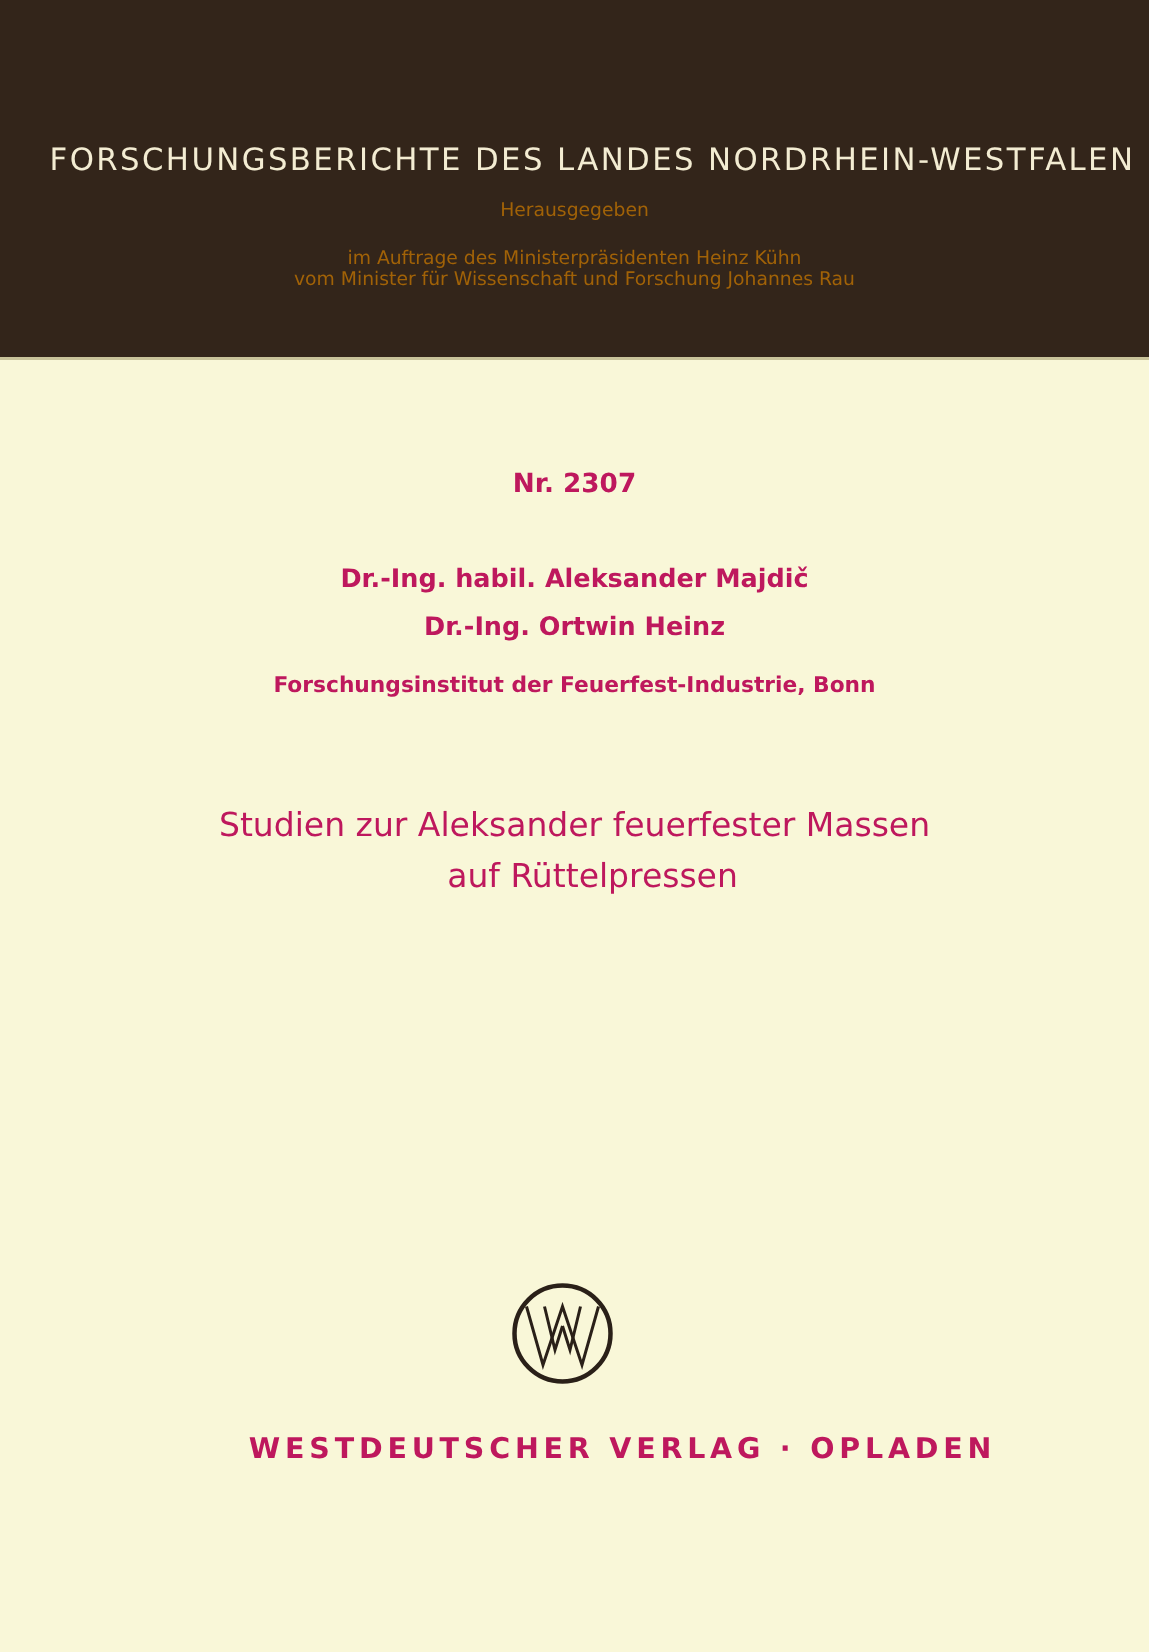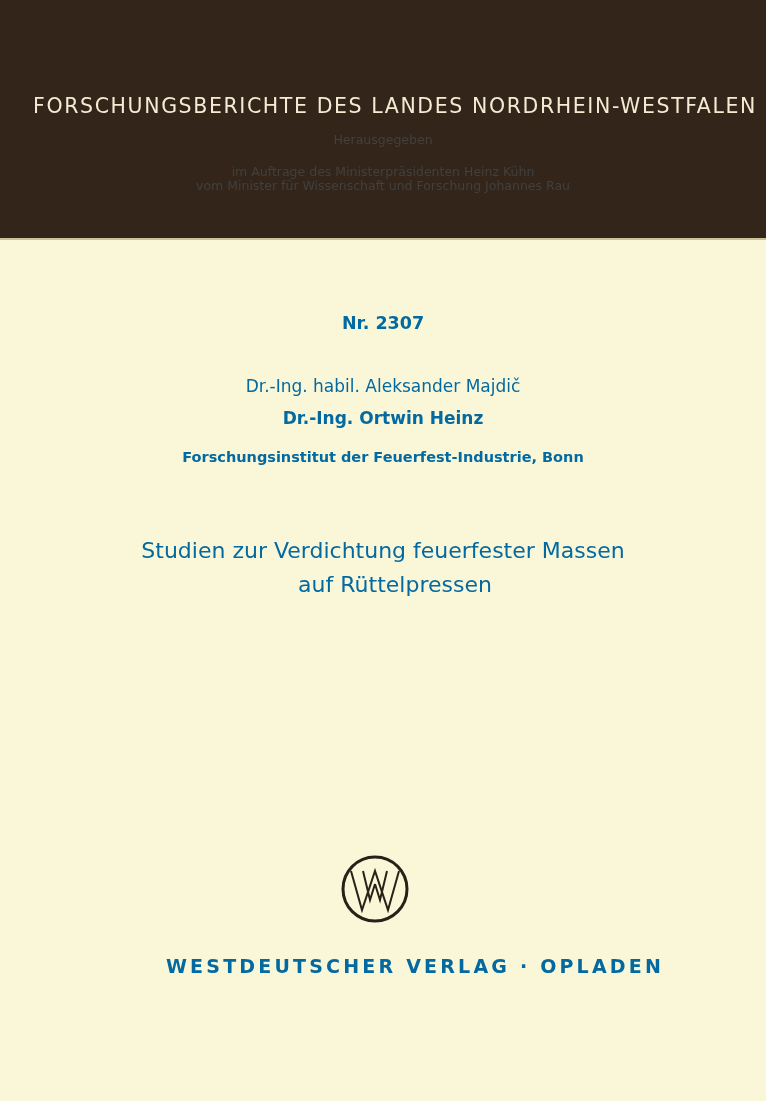--- a/index.html
+++ b/index.html
@@ -1,27 +1,27 @@
 <!DOCTYPE html>
 <html><head>
 <meta charset="utf-8">
 <style>
   html, body { margin:0; padding:0; }
   body { width:766px; height:1101px; background:#f9f7d8; position:relative; overflow:hidden; font-family:"DejaVu Sans", sans-serif; }
   .band { position:absolute; left:0; top:0; width:766px; height:238px; background:#33251a; }
   .band-edge { position:absolute; left:0; top:238px; width:766px; height:2px; background:#c9c39a; }
   .c { position:absolute; left:0; width:766px; text-align:center; white-space:nowrap; }
   .series { top:94px; color:#f3ecd2; font-size:20.5px; letter-spacing:1.6px; font-weight:normal;margin-left:12px; }
-  .pub { color:#404040; font-size:12.5px; }
+  .pub { color:#a16207; font-size:12.5px; }
   .pub1 { top:132px; }
   .pub2 { top:164px; }
   .pub3 { top:178px; }
-  .dark { color:#0369a1; }
+  .dark { color:#be185d; }
   .nr { top:313px; font-size:17.5px; font-weight:bold; }
-  .a1 { top:376px; font-size:17px; font-weight:normal; }
+  .a1 { top:376px; font-size:17px; font-weight:bold; }
   .a2 { top:408px; font-size:17px; font-weight:bold; }
   .inst { top:449px; font-size:14.5px; font-weight:bold; }
   .t1 { top:538px; font-size:22px; }
   .t2 { top:572px; font-size:22px;margin-left:12px; }
   .logo { position:absolute; left:340px; top:854px; width:70px; height:70px; }
   .publisher { top:955px; font-size:19px; letter-spacing:3.2px; font-weight:bold;padding-left:32px; }
 </style>
 </head>
 <body>
 
@@ -30,21 +30,21 @@
 
 <div class="c series">FORSCHUNGSBERICHTE DES LANDES NORDRHEIN-WESTFALEN</div>
 <div class="c pub pub1">Herausgegeben</div>
 <div class="c pub pub2">im Auftrage des Ministerpräsidenten Heinz Kühn</div>
 <div class="c pub pub3">vom Minister für Wissenschaft und Forschung Johannes Rau</div>
 
 <div class="c dark nr">Nr. 2307</div>
 <div class="c dark a1">Dr.-Ing. habil. Aleksander Majdič</div>
 <div class="c dark a2">Dr.-Ing. Ortwin Heinz</div>
 <div class="c dark inst">Forschungsinstitut der Feuerfest-Industrie, Bonn</div>
-<div class="c dark t1">Studien zur Verdichtung feuerfester Massen</div>
+<div class="c dark t1">Studien zur Aleksander feuerfester Massen</div>
 <div class="c dark t2">auf Rüttelpressen</div>
 
 <svg class="logo" viewBox="0 0 70 70">
   <circle cx="35" cy="35" r="32" fill="none" stroke="#2a2018" stroke-width="3"></circle>
   <polyline points="11,17 22,56 35,17 48,56 59,17" fill="none" stroke="#2a2018" stroke-width="2"></polyline>
   <polyline points="23,17 30,46 35,30" fill="none" stroke="#2a2018" stroke-width="2"></polyline>
   <polyline points="47,17 40,46 35,30" fill="none" stroke="#2a2018" stroke-width="2"></polyline>
 </svg>
 
 <div class="c dark publisher">WESTDEUTSCHER VERLAG · OPLADEN</div>

